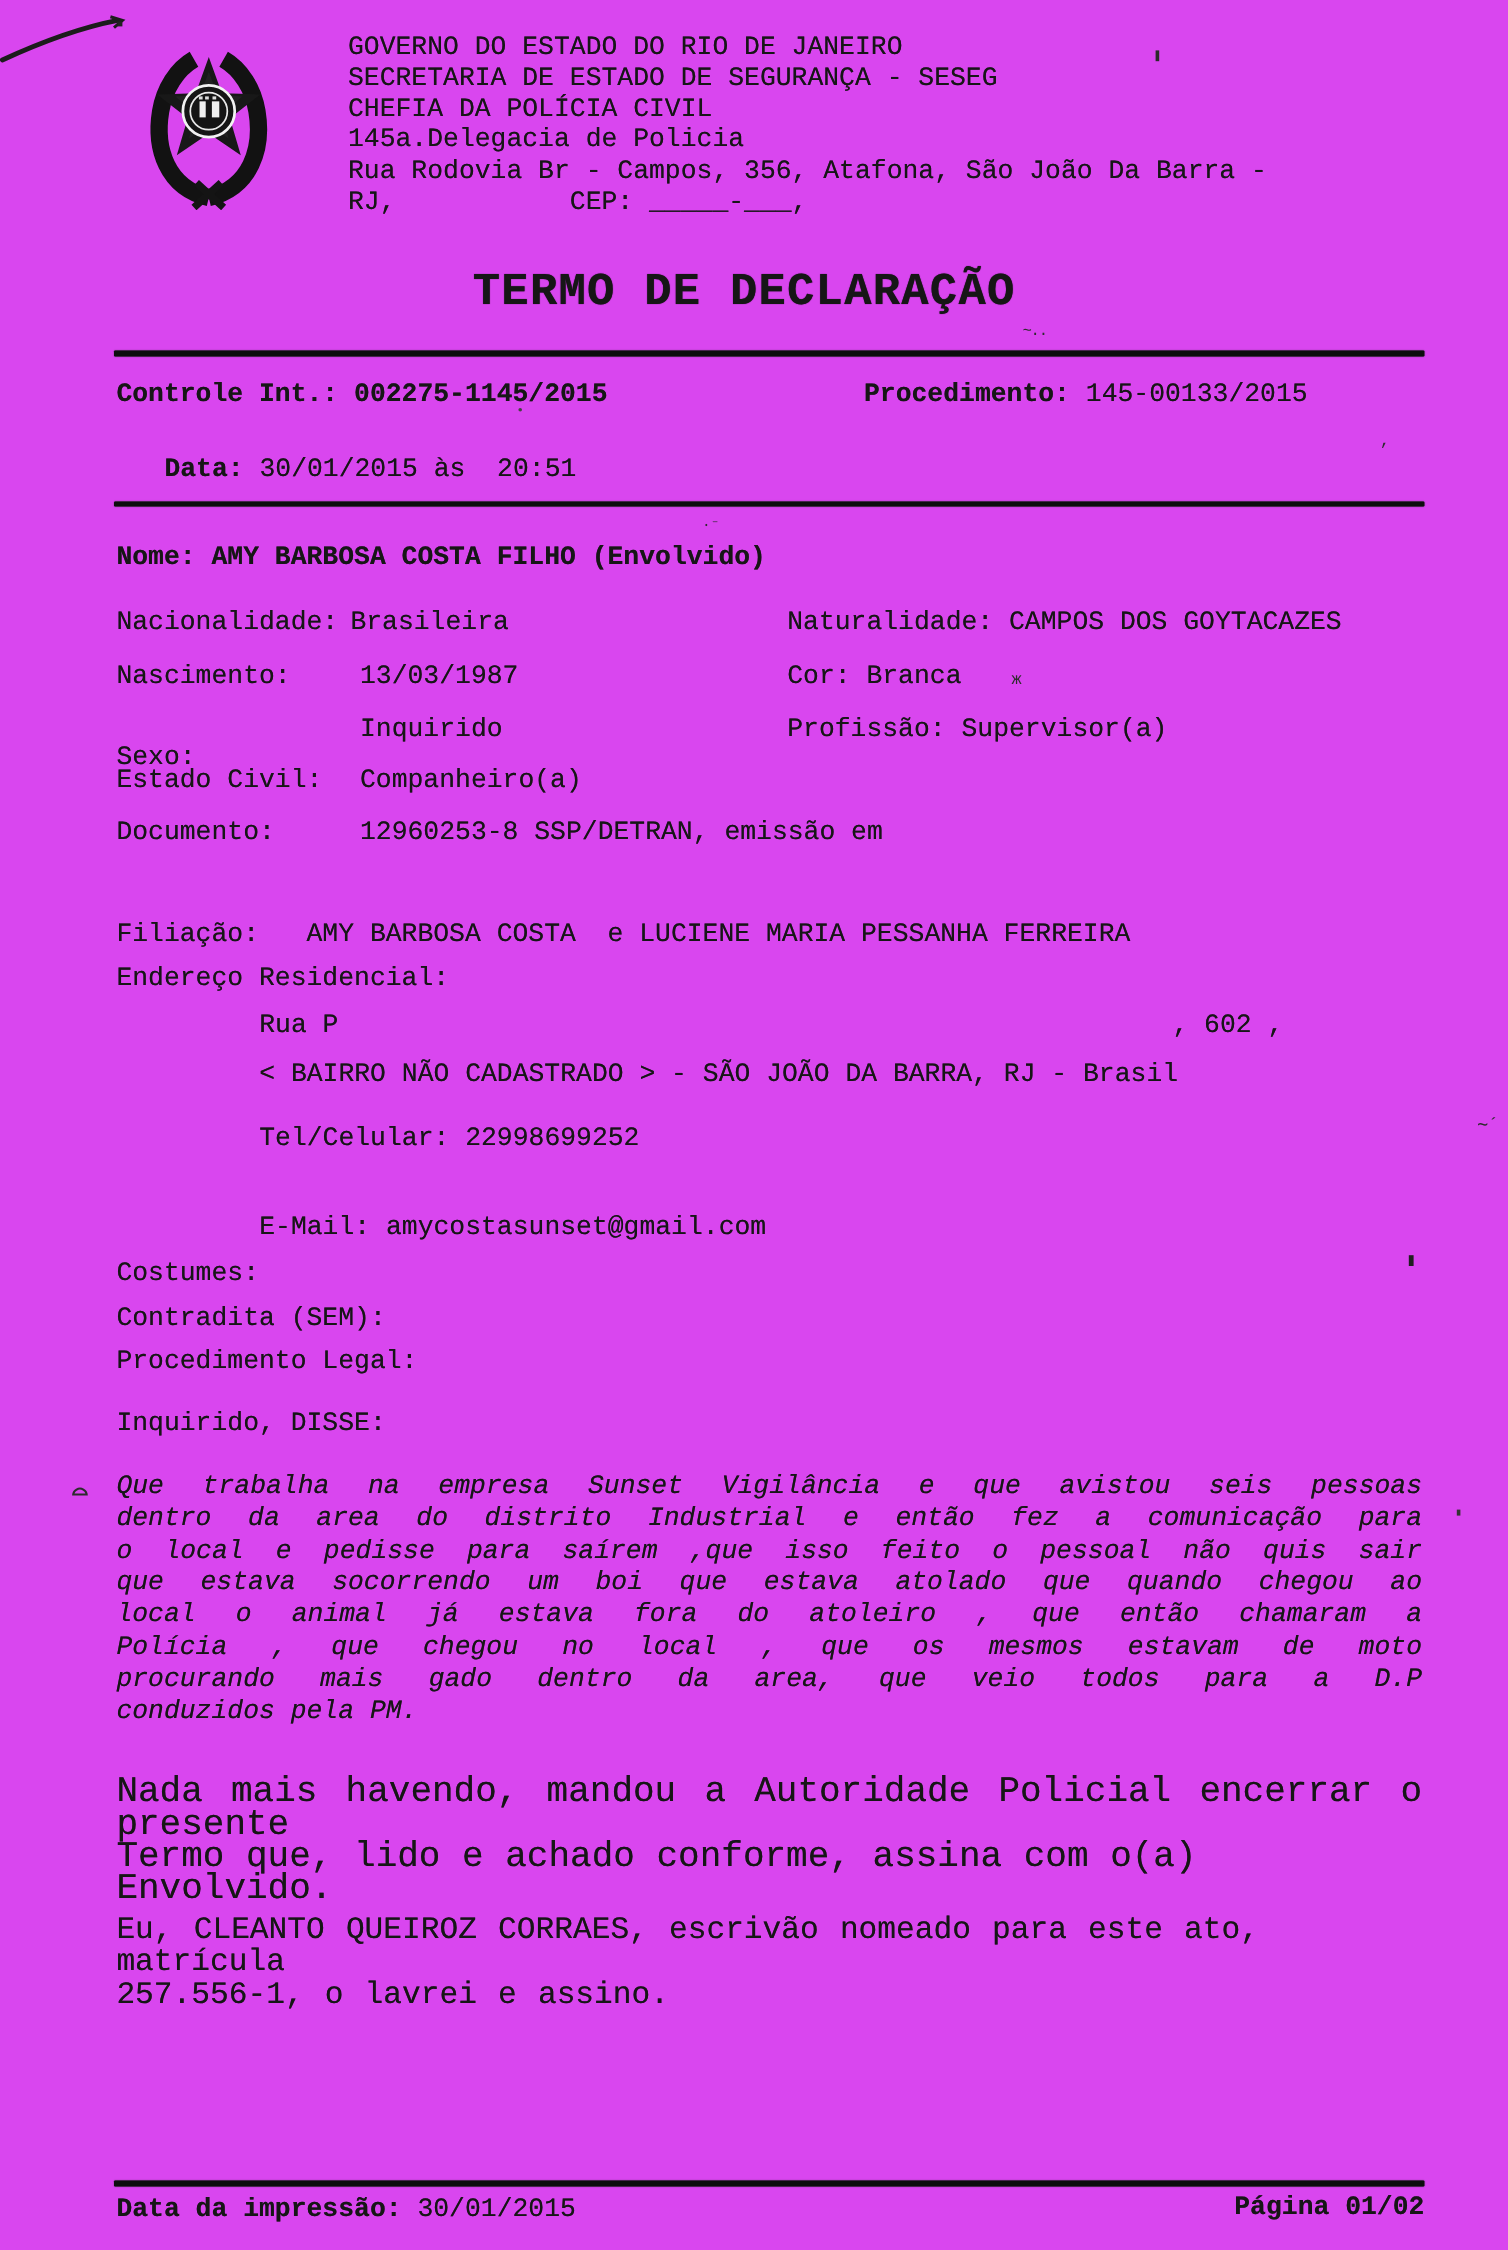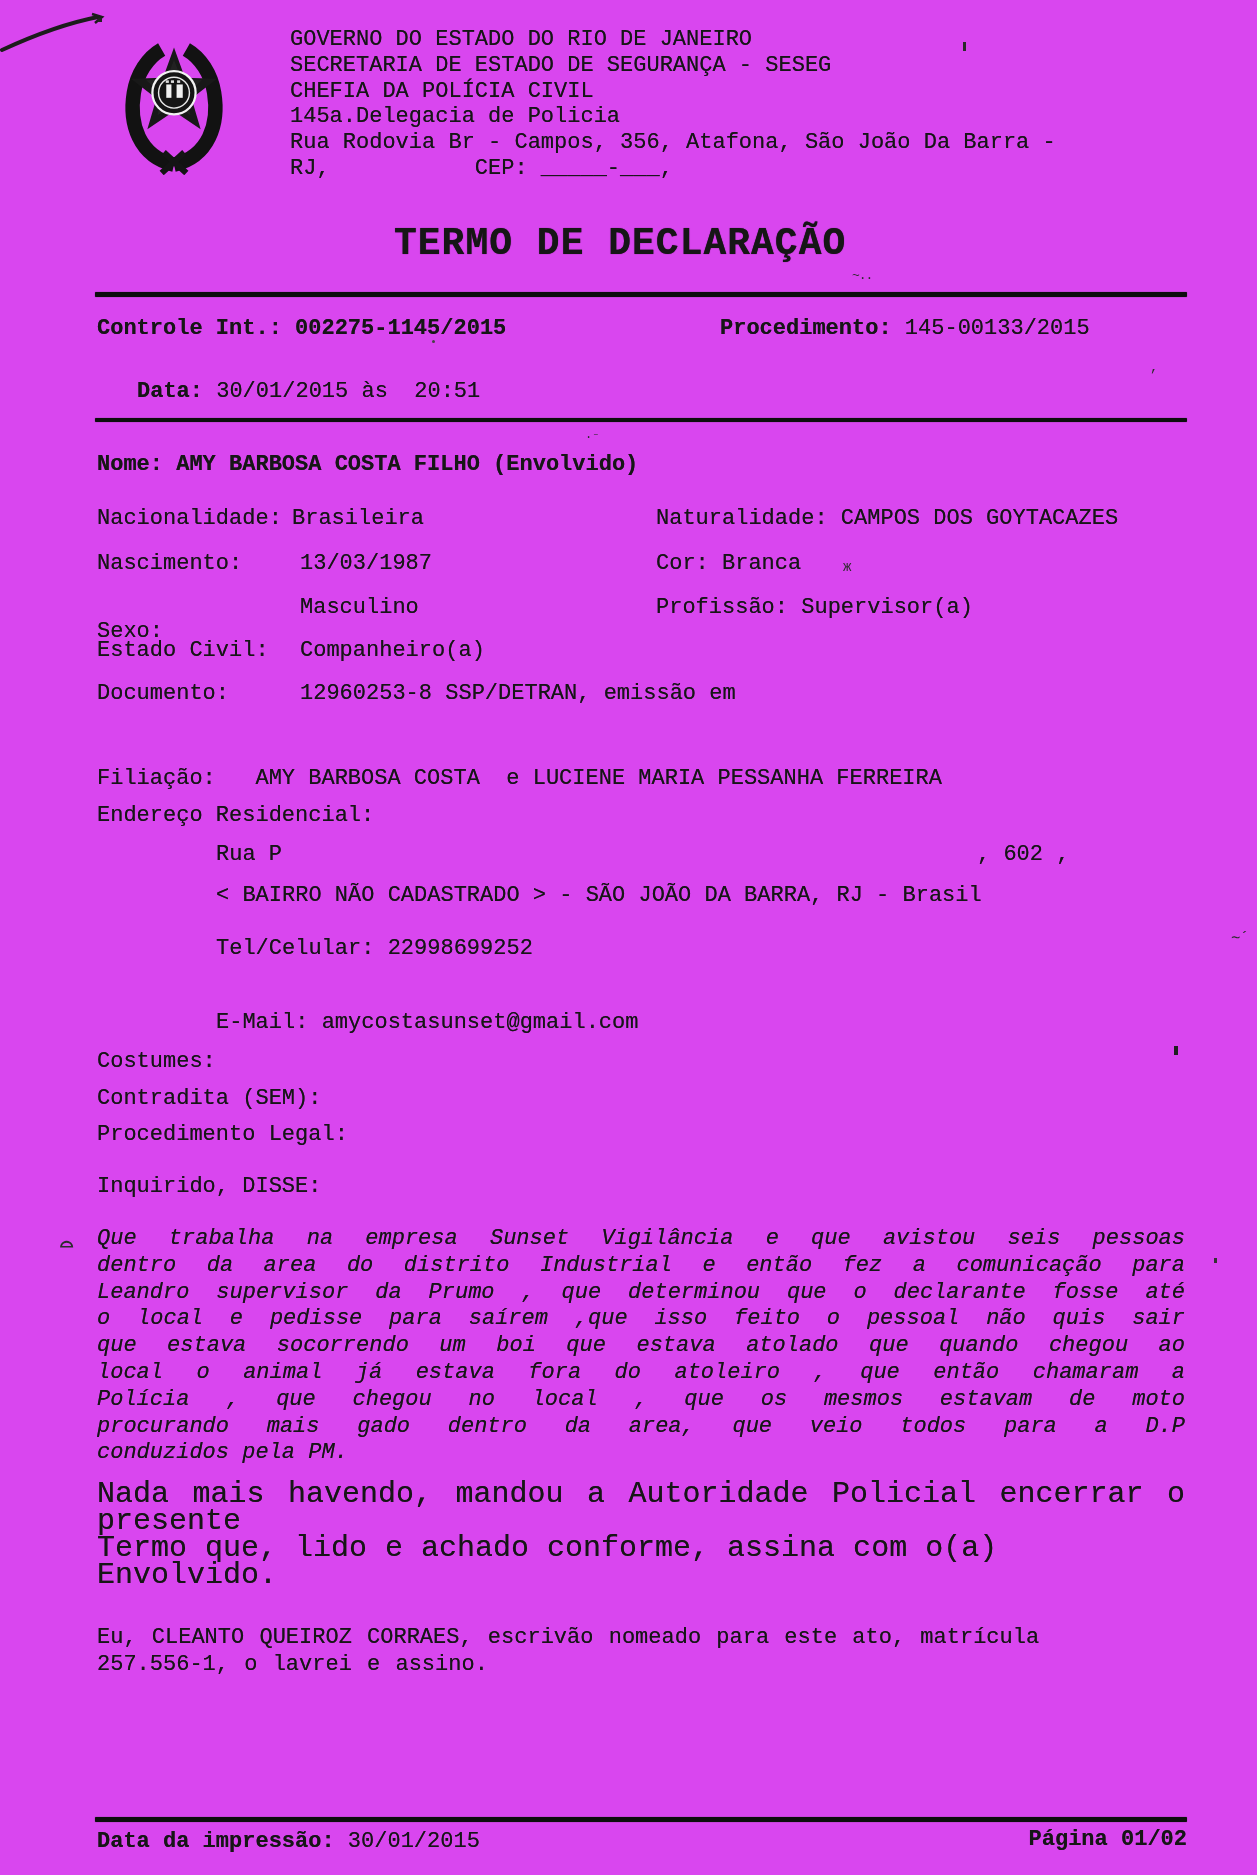--- a/index.html
+++ b/index.html
@@ -82,21 +82,21 @@
     <span class="b ink pre">Nome:</span><span class="pre"> </span><span class="b ink pre">AMY BARBOSA COSTA FILHO (Envolvido)</span>
   </div>
 
   <div class="abs fs ink" style="left:97px;top:506px;">Nacionalidade:</div>
   <div class="abs fs ink" style="left:292px;top:506px;">Brasileira</div>
 
   <div class="abs fs ink" style="left:97px;top:551px;">Nascimento:</div>
   <div class="abs fs ink" style="left:300px;top:551px;">13/03/1987</div>
 
   <div class="abs fs ink" style="left:97px;top:595px;margin-top:24px;">Sexo:</div>
-  <div class="abs fs ink" style="left:300px;top:595px;">Masculino</div>
+  <div class="abs fs ink" style="left:300px;top:595px;">Inquirido</div>
 
   <div class="abs fs ink" style="left:97px;top:638px;">Estado Civil:</div>
   <div class="abs fs ink" style="left:300px;top:638px;">Companheiro(a)</div>
 
   <div class="abs fs ink" style="left:97px;top:681px;">Documento:</div>
   <div class="abs fs ink" style="left:300px;top:681px;">12960253-8 SSP/DETRAN, emissão em</div>
 
   <div class="abs fs" style="left:656px;top:506px;">
     <span class="ink pre">Naturalidade:</span><span class="pre"> </span><span class="ink pre">CAMPOS DOS GOYTACAZES</span>
   </div>
@@ -126,35 +126,34 @@
 
   <div class="abs fs ink" style="left:97px;top:1049px;">Costumes:</div>
   <div class="abs fs ink" style="left:97px;top:1086px;">Contradita (SEM):</div>
   <div class="abs fs ink" style="left:97px;top:1122px;">Procedimento Legal:</div>
 
   <div class="abs fs ink" style="left:97px;top:1174px;text-align:right;">Inquirido, DISSE:</div>
 
   <div class="abs ink ital" style="left:97px;top:1226px;font-size:22px;line-height:26.8px;width:1088px;">
     <div class="line just">Que trabalha na empresa Sunset Vigilância e que avistou seis pessoas</div>
     <div class="line just">dentro da area do distrito Industrial e então fez a comunicação para</div>
-    <div class="line just">Leandro supervisor da Prumo , que determinou que o declarante fosse até</div>
     <div class="line just">o local e pedisse para saírem ,que isso feito o pessoal não quis sair</div>
     <div class="line just">que estava socorrendo um boi que estava atolado que quando chegou ao</div>
     <div class="line just">local o animal já estava fora do atoleiro , que então chamaram a</div>
     <div class="line just">Polícia , que chegou no local , que os mesmos estavam de moto</div>
     <div class="line just">procurando mais gado dentro da area, que veio todos para a D.P</div>
     <div class="line">conduzidos pela PM.</div>
   </div>
 
   <div class="abs ink" style="left:97px;top:1481px;font-size:30px;line-height:27px;width:1088px;">
     <div class="line just">Nada mais havendo, mandou a Autoridade Policial encerrar o presente</div>
     <div class="line">Termo que, lido e achado conforme, assina com o(a) Envolvido.</div>
   </div>
 
-  <div class="abs ink" style="left:97px;top:1595px;font-size:22px;line-height:27px;width:1088px;word-spacing:2px;margin-top:29px;">
+  <div class="abs ink" style="left:97px;top:1595px;font-size:26px;line-height:27px;width:1088px;word-spacing:2px;">
     <div class="line">Eu, CLEANTO QUEIROZ CORRAES, escrivão nomeado para este ato, matrícula</div>
     <div class="line">257.556-1, o lavrei e assino.</div>
   </div>
 
   <div class="rule" style="top:1817px;height:5px;"></div>
 
   <div class="foot-clip" style="left:97px;top:1829px;width:640px;height:40px;">
     <span class="fs b ink pre">Data da impressão:</span><span class="fs pre"> </span><span class="fs ink pre">30/01/2015</span>
   </div>
   <div class="foot-clip" style="left:940px;top:1827px;width:247px;height:40px;text-align:right;">

